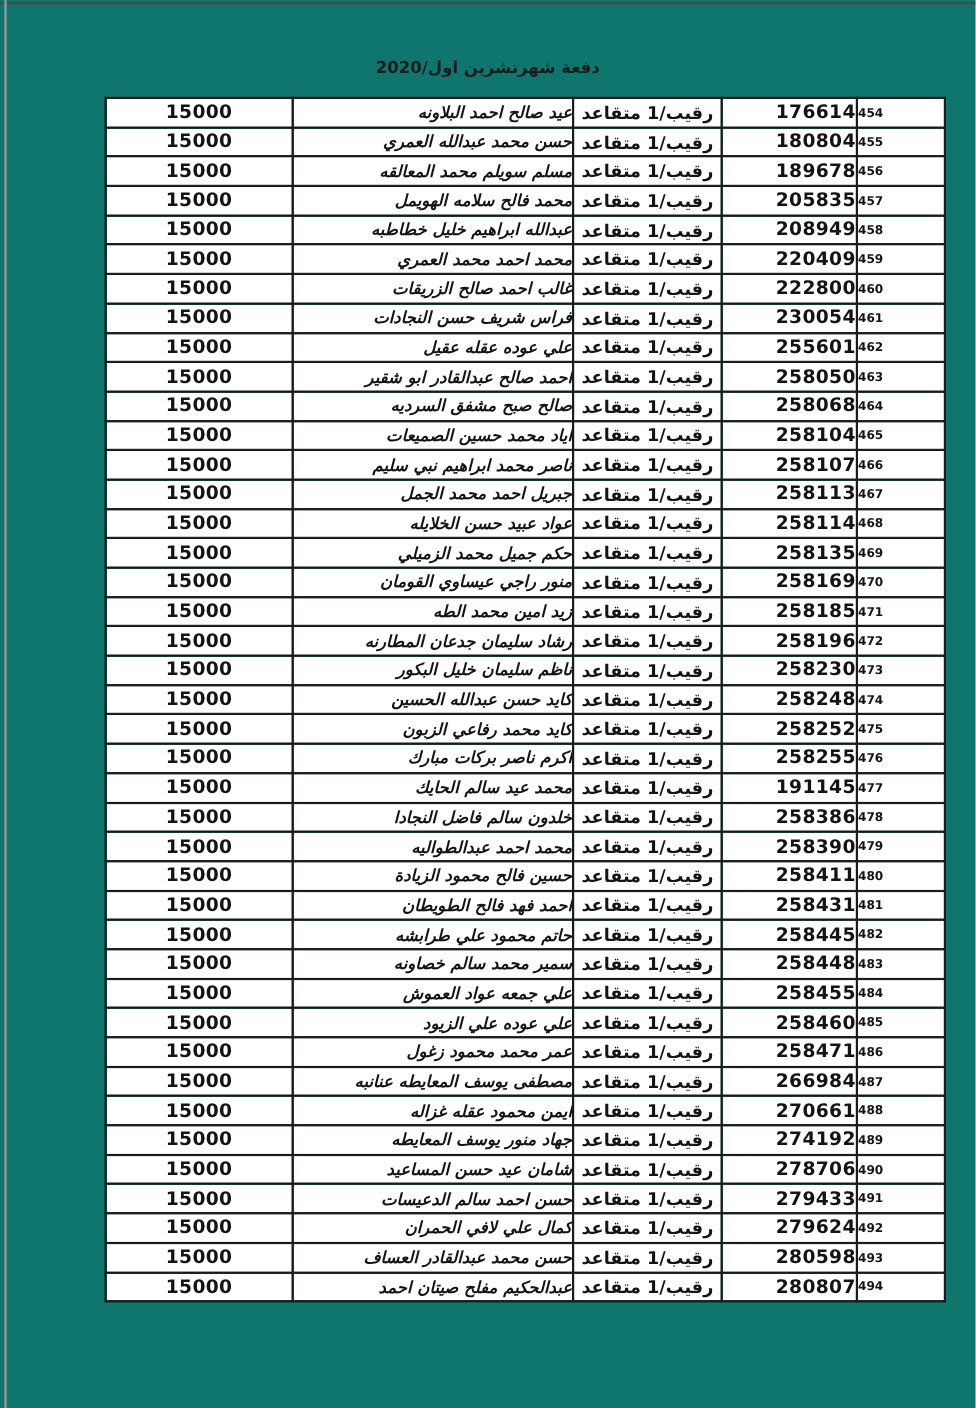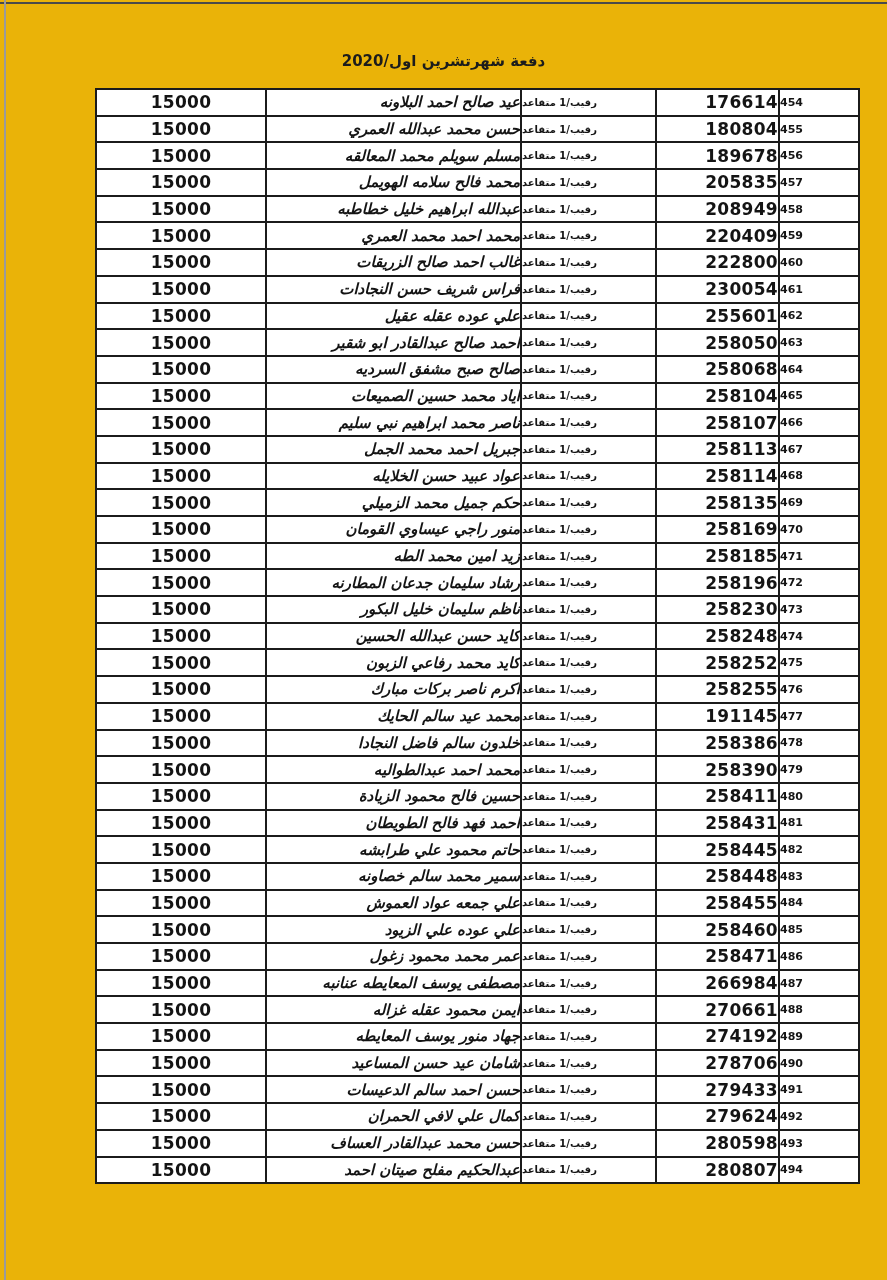--- a/index.html
+++ b/index.html
@@ -4,21 +4,21 @@
 <style>
   html, body {
     margin: 0;
     padding: 0;
     background: #ffffff;
   }
   .page {
     position: relative;
     width: 887px;
     height: 1280px;
-    background: #eab308;
+    background: #0f766e;
     overflow: hidden;
     font-family: "DejaVu Sans", sans-serif;
     color: #141414;
   }
   
   .page-top-line {
     position: absolute;
     top: 2px;
     left: 0;
     width: 887px;
@@ -72,22 +72,22 @@
   td.col-name {
     direction: rtl;
     text-align: right;
     font-size: 15px;
     padding-right: 2px;
     padding-left: 6px;
     font-style: italic;
   }
   td.col-rank {
     direction: rtl;
-    text-align: left;
-    font-size: 10px;
+    text-align: center;
+    font-size: 16px;
     padding-right: 2px;
   }
   td.col-id {
     text-align: right;
     font-size: 17px;
     letter-spacing: 0.3px;
   }
   td.col-no {
     text-align: left;
     font-size: 11px;

